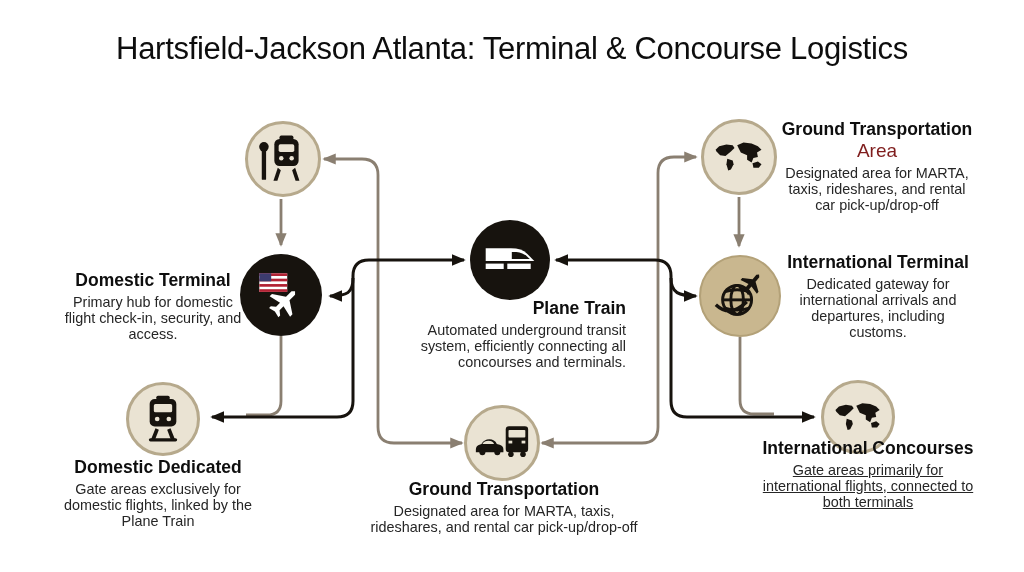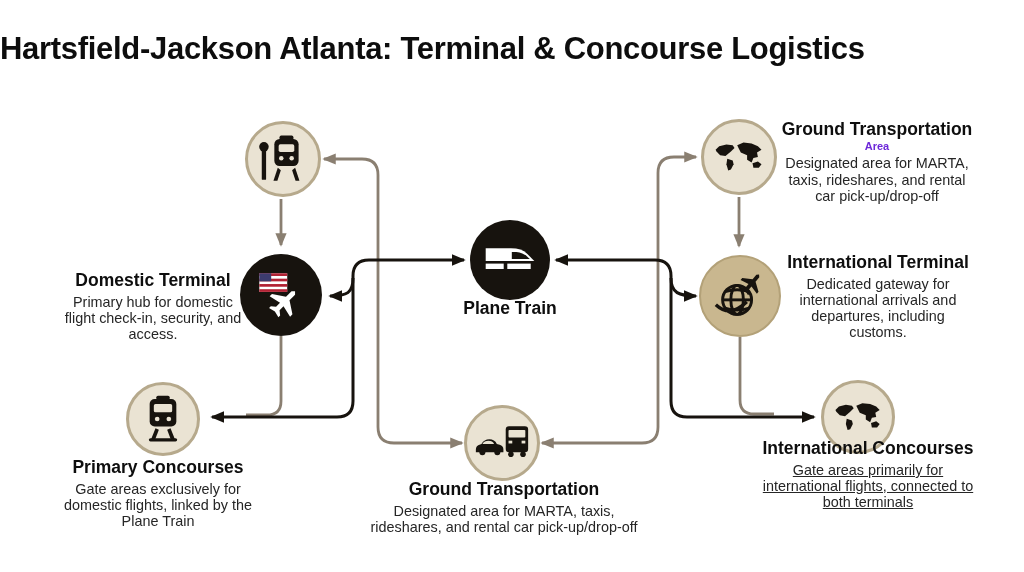--- a/index.html
+++ b/index.html
@@ -1,35 +1,35 @@
 <!DOCTYPE html>
 <html><head>
 <meta charset="utf-8">
 <style>
   html,body{margin:0;padding:0;background:#ffffff;}
   .canvas{
     position:relative;width:1024px;height:572px;background:#ffffff;overflow:hidden;
     font-family:"Liberation Sans",sans-serif;color:#111;
   }
   .title{
-    position:absolute;top:31px;left:0;width:100%;text-align:left;
-    font-size:31px;font-weight:700;letter-spacing:-0.3px;color:#0d0d0d;
+    position:absolute;top:31px;left:0;width:100%;text-align:center;
+    font-size:31px;font-weight:400;letter-spacing:-0.3px;color:#0d0d0d;
   }
   .connector-layer{position:absolute;left:0;top:0;width:1024px;height:572px;}
   .circle{
     position:absolute;border-radius:50%;display:flex;align-items:center;justify-content:center;
     box-sizing:border-box;
   }
   .circle.light{background:#eae3d3;border:3px solid #b6a98c;}
   .circle.dark{background:#17130e;}
   .circle.tan{background:#c9b78f;border:2px solid #b3a178;}
   .icon{display:block;line-height:0;}
   .nodetext{position:absolute;text-align:center;}
   .nt-label{font-size:17.5px;font-weight:700;line-height:1.14;color:#0e0e0e;}
-  .nt-sub{font-size:11px;font-weight:700;line-height:1.14;color:#6d28d9;}
+  .nt-sub{font-size:19px;font-weight:400;line-height:1.14;color:#7f1d1d;}
   .nt-desc{font-size:14.4px;font-weight:400;line-height:1.12;color:#262626;margin:3px auto 0;}
 </style>
 </head>
 <body>
 
 <div class="canvas">
 
   <div class="title">Hartsfield-Jackson Atlanta: Terminal &amp; Concourse Logistics</div>
 
   <svg class="connector-layer" width="1024" height="572" viewBox="0 0 1024 572">
@@ -109,36 +109,37 @@
           <path d="M 9,11 L 15,26 L 10,26 L 5,13 Z"></path>
           <rect x="-17" y="23" width="34" height="4" rx="2"></rect>
         </g>
         <rect x="-11" y="-18" width="22" height="10" rx="2" fill="#eae3d3"></rect>
         <circle cx="-7" cy="0" r="2.8" fill="#eae3d3"></circle>
         <circle cx="7" cy="0" r="2.8" fill="#eae3d3"></circle>
       </svg>
     </span>
   </div>
   <div class="nodetext" style="left:50px;top:458px;width:216px;">
-    <div class="nt-label">Primary Concourses</div>
+    <div class="nt-label">Domestic Dedicated</div>
     <div class="nt-desc">Gate areas exclusively for domestic flights, linked by the Plane Train</div>
   </div>
 
   <div class="circle dark" style="left:470px;top:220px;width:80px;height:80px;">
     <span class="icon">
       <svg viewBox="-30 -30 60 60" width="54" height="54">
         <path d="M -27,-13 H 1 q 12,0 18,6 l 8,8 H -27 Z" fill="#ffffff"></path>
         <path d="M 2,-9 h 5 q 8,1 12,5 l 3,3 H 2 Z" fill="#17130e"></path>
         <rect x="-27" y="4" width="20" height="6" fill="#ffffff"></rect>
         <rect x="-3" y="4" width="26" height="6" fill="#ffffff"></rect>
       </svg>
     </span>
   </div>
-  <div class="nodetext" style="left:394px;top:299px;width:232px;">
+  <div class="nodetext" style="left:394px;top:299px;width:232px;text-align:right;">
     <div class="nt-label">Plane Train</div>
+    <div class="nt-desc">Automated underground transit system, efficiently connecting all concourses and terminals.</div>
   </div>
 
   <div class="circle light" style="left:464px;top:405px;width:76px;height:76px;">
     <span class="icon">
       <svg viewBox="-30 -30 60 60" width="56" height="56" fill="#17130e">
         <g transform="translate(-12,3)">
           <path d="M -16,4 q 0,-4.5 4.5,-5.5 l 1.5,-0.5 q 3,-5 8.5,-5 q 5.5,0 8,5 l 3,1 q 4,1 4,5 v 3 h -29.5 z"></path>
           <path d="M -9,-2 q 2,-3.5 6.5,-3.5 q 4.5,0 6,3.5 z" fill="#eae3d3"></path>
           <circle cx="-9" cy="7" r="3.2"></circle>
           <circle cx="7" cy="7" r="3.2"></circle>

